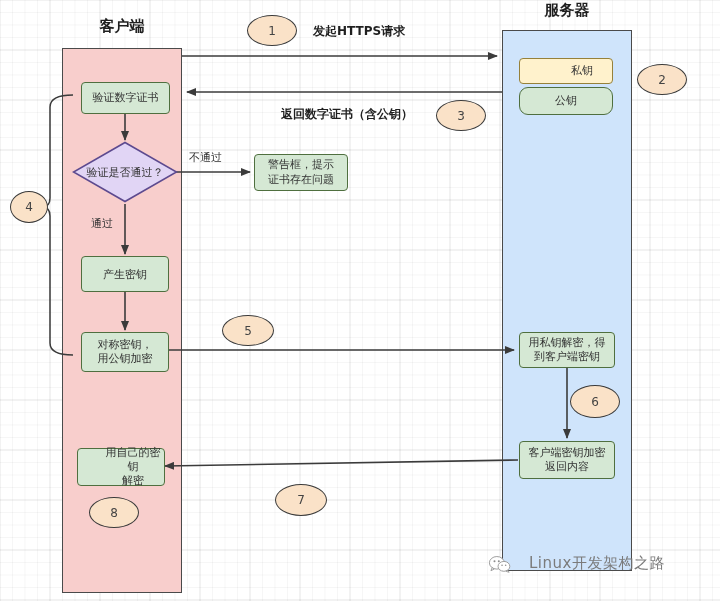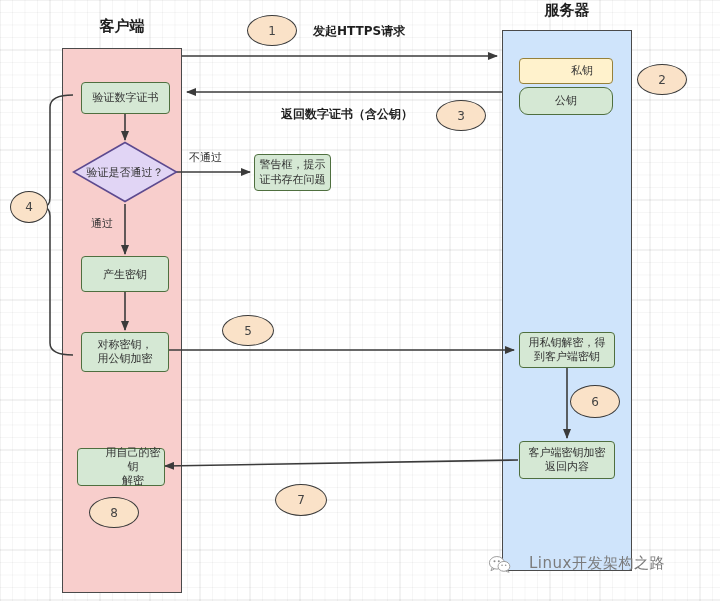--- a/index.html
+++ b/index.html
@@ -142,21 +142,21 @@
   </div>
 
   <div class="node box" style="left:81px;top:256px;width:88px;height:36px;font-family:Liberation Serif, serif;">产生密钥</div>
 
   <div class="node box" style="left:81px;top:332px;width:88px;height:40px;">对称密钥，
 用公钥加密</div>
 
   <div class="node box" style="left:77px;top:448px;width:88px;height:38px;padding-left:24px;">用自己的密钥
 解密</div>
 
-  <div class="node box" style="left:254px;top:154px;width:77px;height:37px;">警告框，提示
+  <div class="node box" style="left:254px;top:154px;width:94px;height:37px;">警告框，提示
 证书存在问题</div>
 
   <div class="node box key-priv" style="left:519px;top:58px;width:94px;height:26px;">私钥</div>
   <div class="node box key-pub" style="left:519px;top:87px;width:94px;height:28px;border-radius:9px;">公钥</div>
 
   <div class="node box" style="left:519px;top:332px;width:96px;height:36px;">用私钥解密，得
 到客户端密钥</div>
 
   <div class="node box" style="left:519px;top:441px;width:96px;height:38px;">客户端密钥加密
 返回内容</div>

